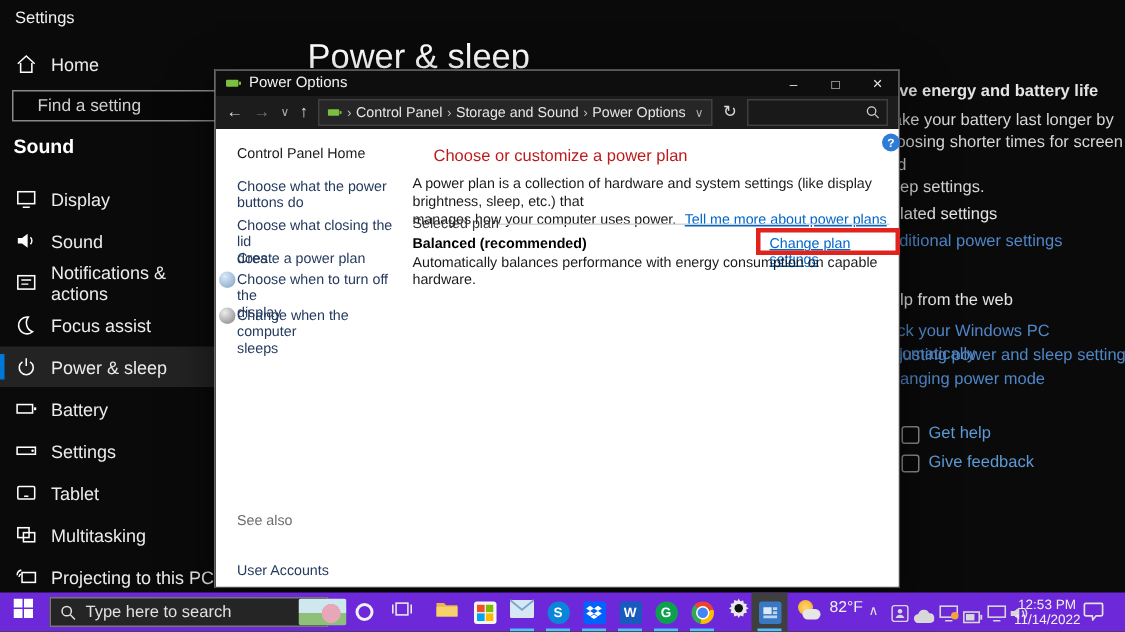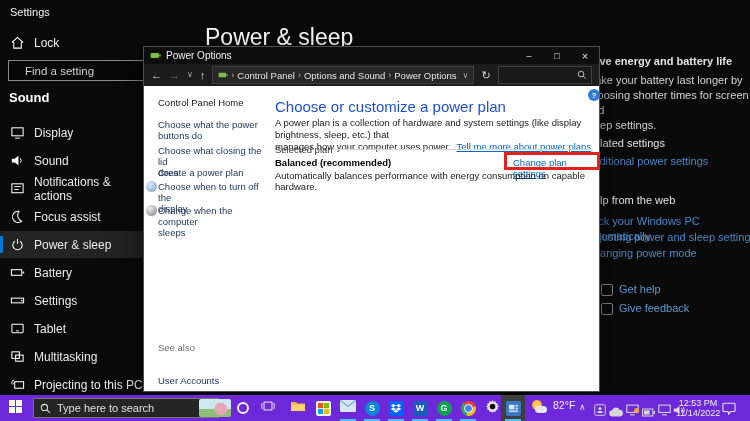--- a/index.html
+++ b/index.html
@@ -57,21 +57,21 @@
 <div id="screen">
 
   <div class="abs" style="left:10px;top:6px;font-size:11px;color:#f0f0f0">Settings</div>
 
   <div class="abs nav-item" style="top:29px">
     <span class="nico">
       <svg width="15" height="15" viewBox="0 0 16 16">
           <path d="M2 8 8 2.5 14 8M4 7.5V14h8V7.5" fill="none" stroke="#fff" stroke-width="1.1"></path>
         </svg>
     </span>
-    <span>Lock</span>
+    <span>Home</span>
   </div>
 
   <input class="abs find-box" type="text" placeholder="Find a setting" style="">
 
   <div class="abs" style="left:9px;top:90px;font-size:13px;font-weight:bold;color:#fff">Sound</div>
 
   <div class="abs nav-item" style="top:119px">
     <span class="nico">
         <svg width="15" height="15" viewBox="0 0 16 16">
           <rect x="2" y="3" width="12" height="8.5" fill="none" stroke="#fff" stroke-width="1.1"></rect>
@@ -204,21 +204,21 @@
       <div id="crumbbar">
         <span style="display:flex">
           <svg width="10" height="10" viewBox="0 0 16 16">
               <rect x="1" y="4.5" width="12" height="7" rx="1" fill="#7cc043"></rect>
               <rect x="13.5" y="6.5" width="2" height="3" fill="#7cc043"></rect>
             </svg>
         </span>
         <span class="csep">›</span>
         <span class="crumb">Control Panel</span>
         <span class="csep">›</span>
-        <span class="crumb">Options and Sound</span>
+        <span class="crumb">Storage and Sound</span>
         <span class="csep">›</span>
         <span class="crumb">Power Options</span>
         <span style="flex:1"></span>
         <span style="font-size:8px;color:#aaa">∨</span>
       </div>
       <span class="tarrow">↻</span>
       <div id="pw-search">
         <span style="display:flex">
           <svg width="10" height="10" viewBox="0 0 16 16">
               <circle cx="6.5" cy="6.5" r="4.5" fill="none" stroke="#cfcfcf" stroke-width="1.4"></circle>
@@ -240,21 +240,21 @@
       <div class="abs cp-task" style="left:14px;top:95px">Choose when to turn off the
 display</div>
       <span class="abs" style="left:2px;top:119px;width:11px;height:11px;border-radius:50%;background:radial-gradient(circle at 35% 30%,#ececec,#7e7e7e)"></span>
       <div class="abs cp-task" style="left:14px;top:119px">Change when the computer
 sleeps</div>
       <div class="abs" style="left:14px;top:256px;color:#6d6d6d">See also</div>
       <div class="abs cp-task" style="left:14px;top:289px;width:120px">User Accounts</div>
 
       <div class="abs" style="left:444px;top:3px;width:12px;height:12px;border-radius:50%;background:#2e7cd6;color:#fff;
                               font-size:8px;font-weight:bold;display:flex;align-items:center;justify-content:center">?</div>
-      <div class="abs" style="left:131px;top:12px;font-size:15px;color:#1d4ed8">Choose or customize a power plan</div>
+      <div class="abs" style="left:145px;top:12px;font-size:11px;color:#b91c1c">Choose or customize a power plan</div>
       <div class="abs" style="left:131px;top:31px;width:320px;line-height:12px">
         <span class="pre">A power plan is a collection of hardware and system settings (like display brightness, sleep, etc.) that
 manages how your computer uses power.</span>
         <a class="blue-link" style="margin-left:3px">Tell me more about power plans</a>
       </div>
       <div class="abs" style="left:131px;top:58px;color:#3c3c3c">Selected plan</div>
       <div class="abs" style="left:188px;top:63px;width:261px;height:1px;background:#d5d5d5"></div>
       <div class="abs" style="left:131px;top:71px;font-weight:bold;color:#000">Balanced (recommended)</div>
       <a class="abs blue-link" style="left:369px;top:71px">Change plan settings</a>
       <div class="abs" style="left:360px;top:66px;width:96px;height:18px;border:3px solid #e0231d;box-sizing:border-box"></div>

